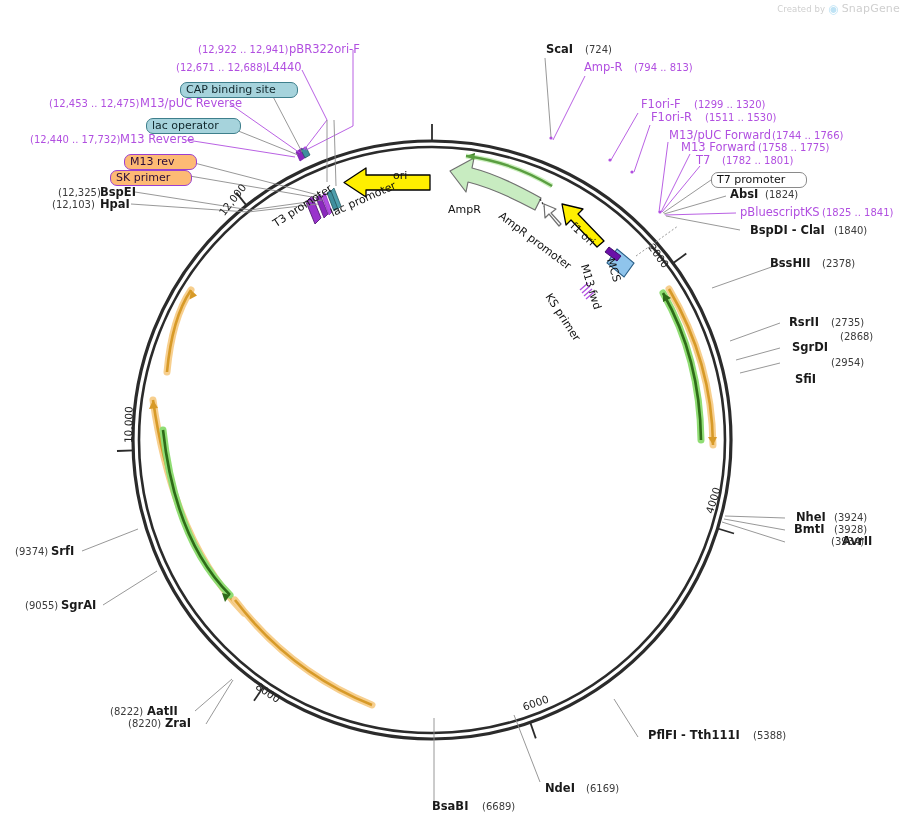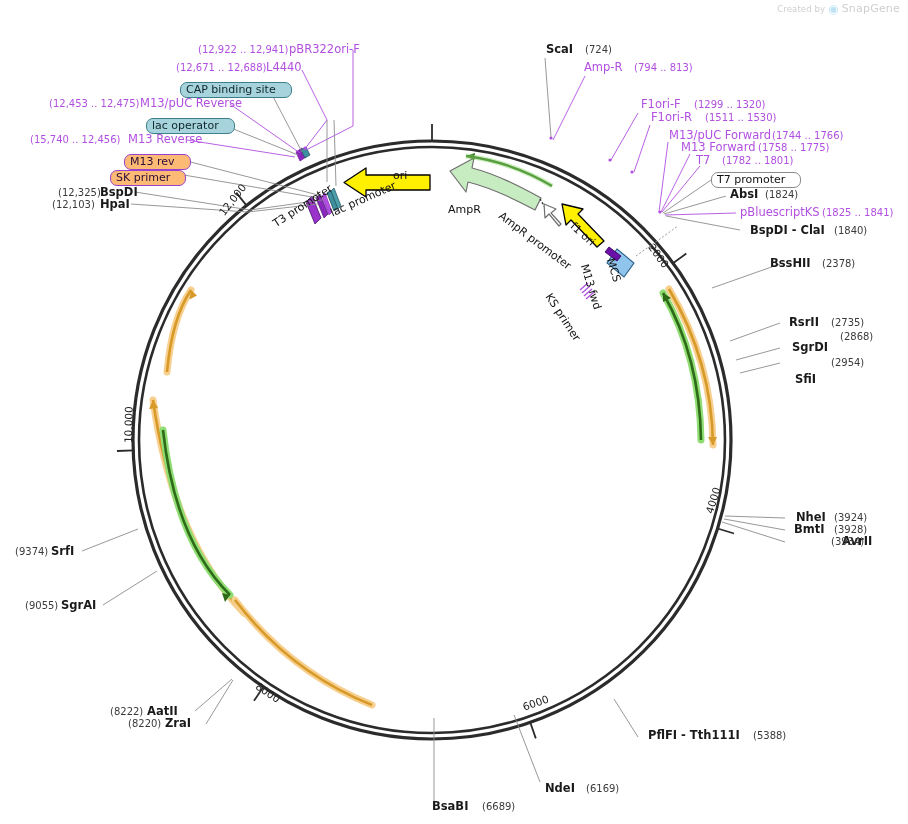--- a/index.html
+++ b/index.html
@@ -61,21 +61,21 @@
   .primer-name {
     font-size: 11.5px;
     color: #b14fe0;
   }
   .primer-pos {
     font-size: 10px;
     color: #b14fe0;
   }
   .boxed {
     font-size: 11px;
-    padding: 1px 15px 2px 5px;
+    padding: 1px 21px 2px 5px;
     border-radius: 7px;
     border: 1px solid #6f7b80;
     background: #ffffff;
     color: #111;
     display: inline-block;
   }
   .boxed.teal {
     border-color: #3e7f8c;
     background: #a6d3dc;
     color: #10262b;
@@ -313,33 +313,33 @@
     <span class="boxed teal">CAP binding site</span>
   </div>
 
   <div class="lbl primer-pos" style="left:49px; top:99px;">(12,453 .. 12,475)</div>
   <div class="lbl primer-name" style="left:140px; top:98px;">M13/pUC Reverse</div>
 
   <div class="lbl" style="left:146px; top:116px;">
     <span class="boxed teal">lac operator</span>
   </div>
 
-  <div class="lbl primer-pos" style="left:30px; top:135px;">(15,740 .. 12,456)</div>
-  <div class="lbl primer-name" style="left:120px; top:134px;padding-left:8px;">M13 Reverse</div>
+  <div class="lbl primer-pos" style="left:30px; top:135px;">(12,440 .. 17,732)</div>
+  <div class="lbl primer-name" style="left:112px; top:134px;padding-left:8px;">M13 Reverse</div>
 
   <div class="lbl" style="left:124px; top:152px;">
     <span class="boxed violet">M13 rev</span>
   </div>
 
   <div class="lbl" style="left:110px; top:168px;">
     <span class="boxed violet">SK primer</span>
   </div>
 
   <div class="lbl enz-pos" style="left:58px; top:188px;">(12,325)</div>
-  <div class="lbl enz-name" style="left:100px; top:187px;">BspDI</div>
+  <div class="lbl enz-name" style="left:100px; top:187px;">BspEI</div>
 
   <div class="lbl enz-pos" style="left:52px; top:200px;">(12,103)</div>
   <div class="lbl enz-name" style="left:100px; top:199px;">HpaI</div>
 
   <div class="lbl enz-name" style="left:546px; top:44px;">ScaI</div>
   <div class="lbl enz-pos" style="left:585px; top:45px;">(724)</div>
 
   <div class="lbl primer-name" style="left:584px; top:62px;">Amp-R</div>
   <div class="lbl primer-pos" style="left:634px; top:63px;">(794 .. 813)</div>
 

